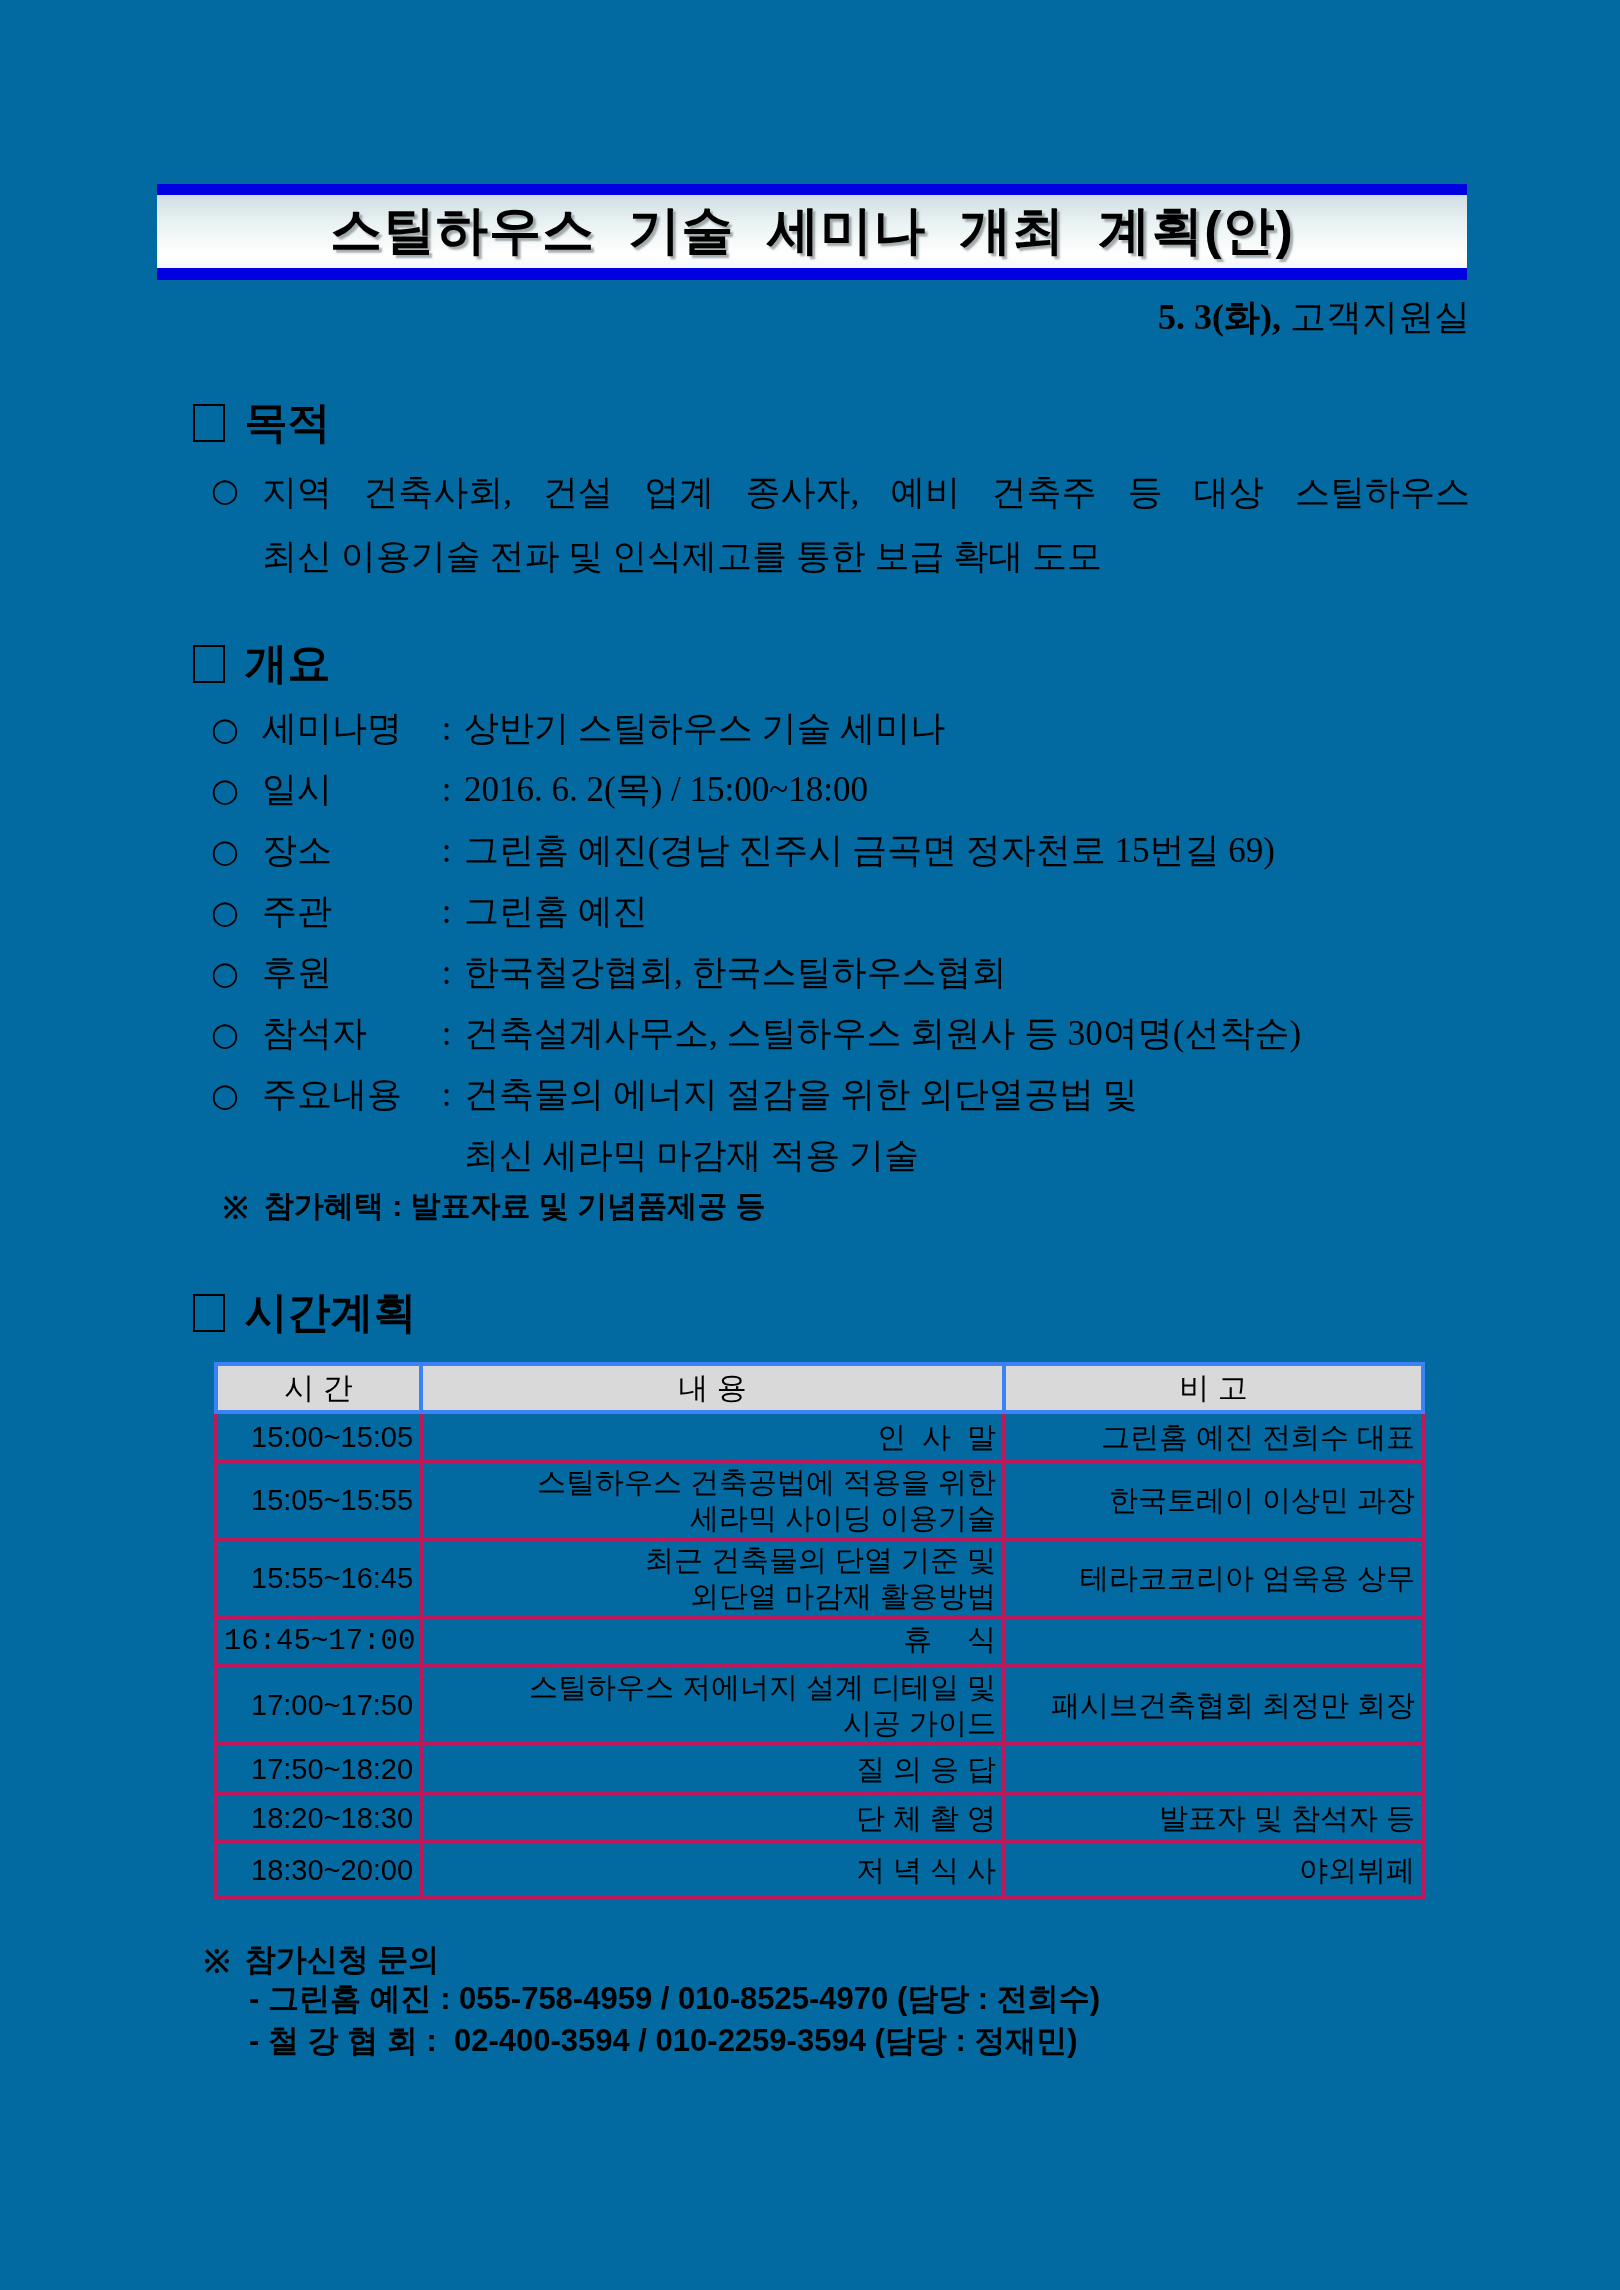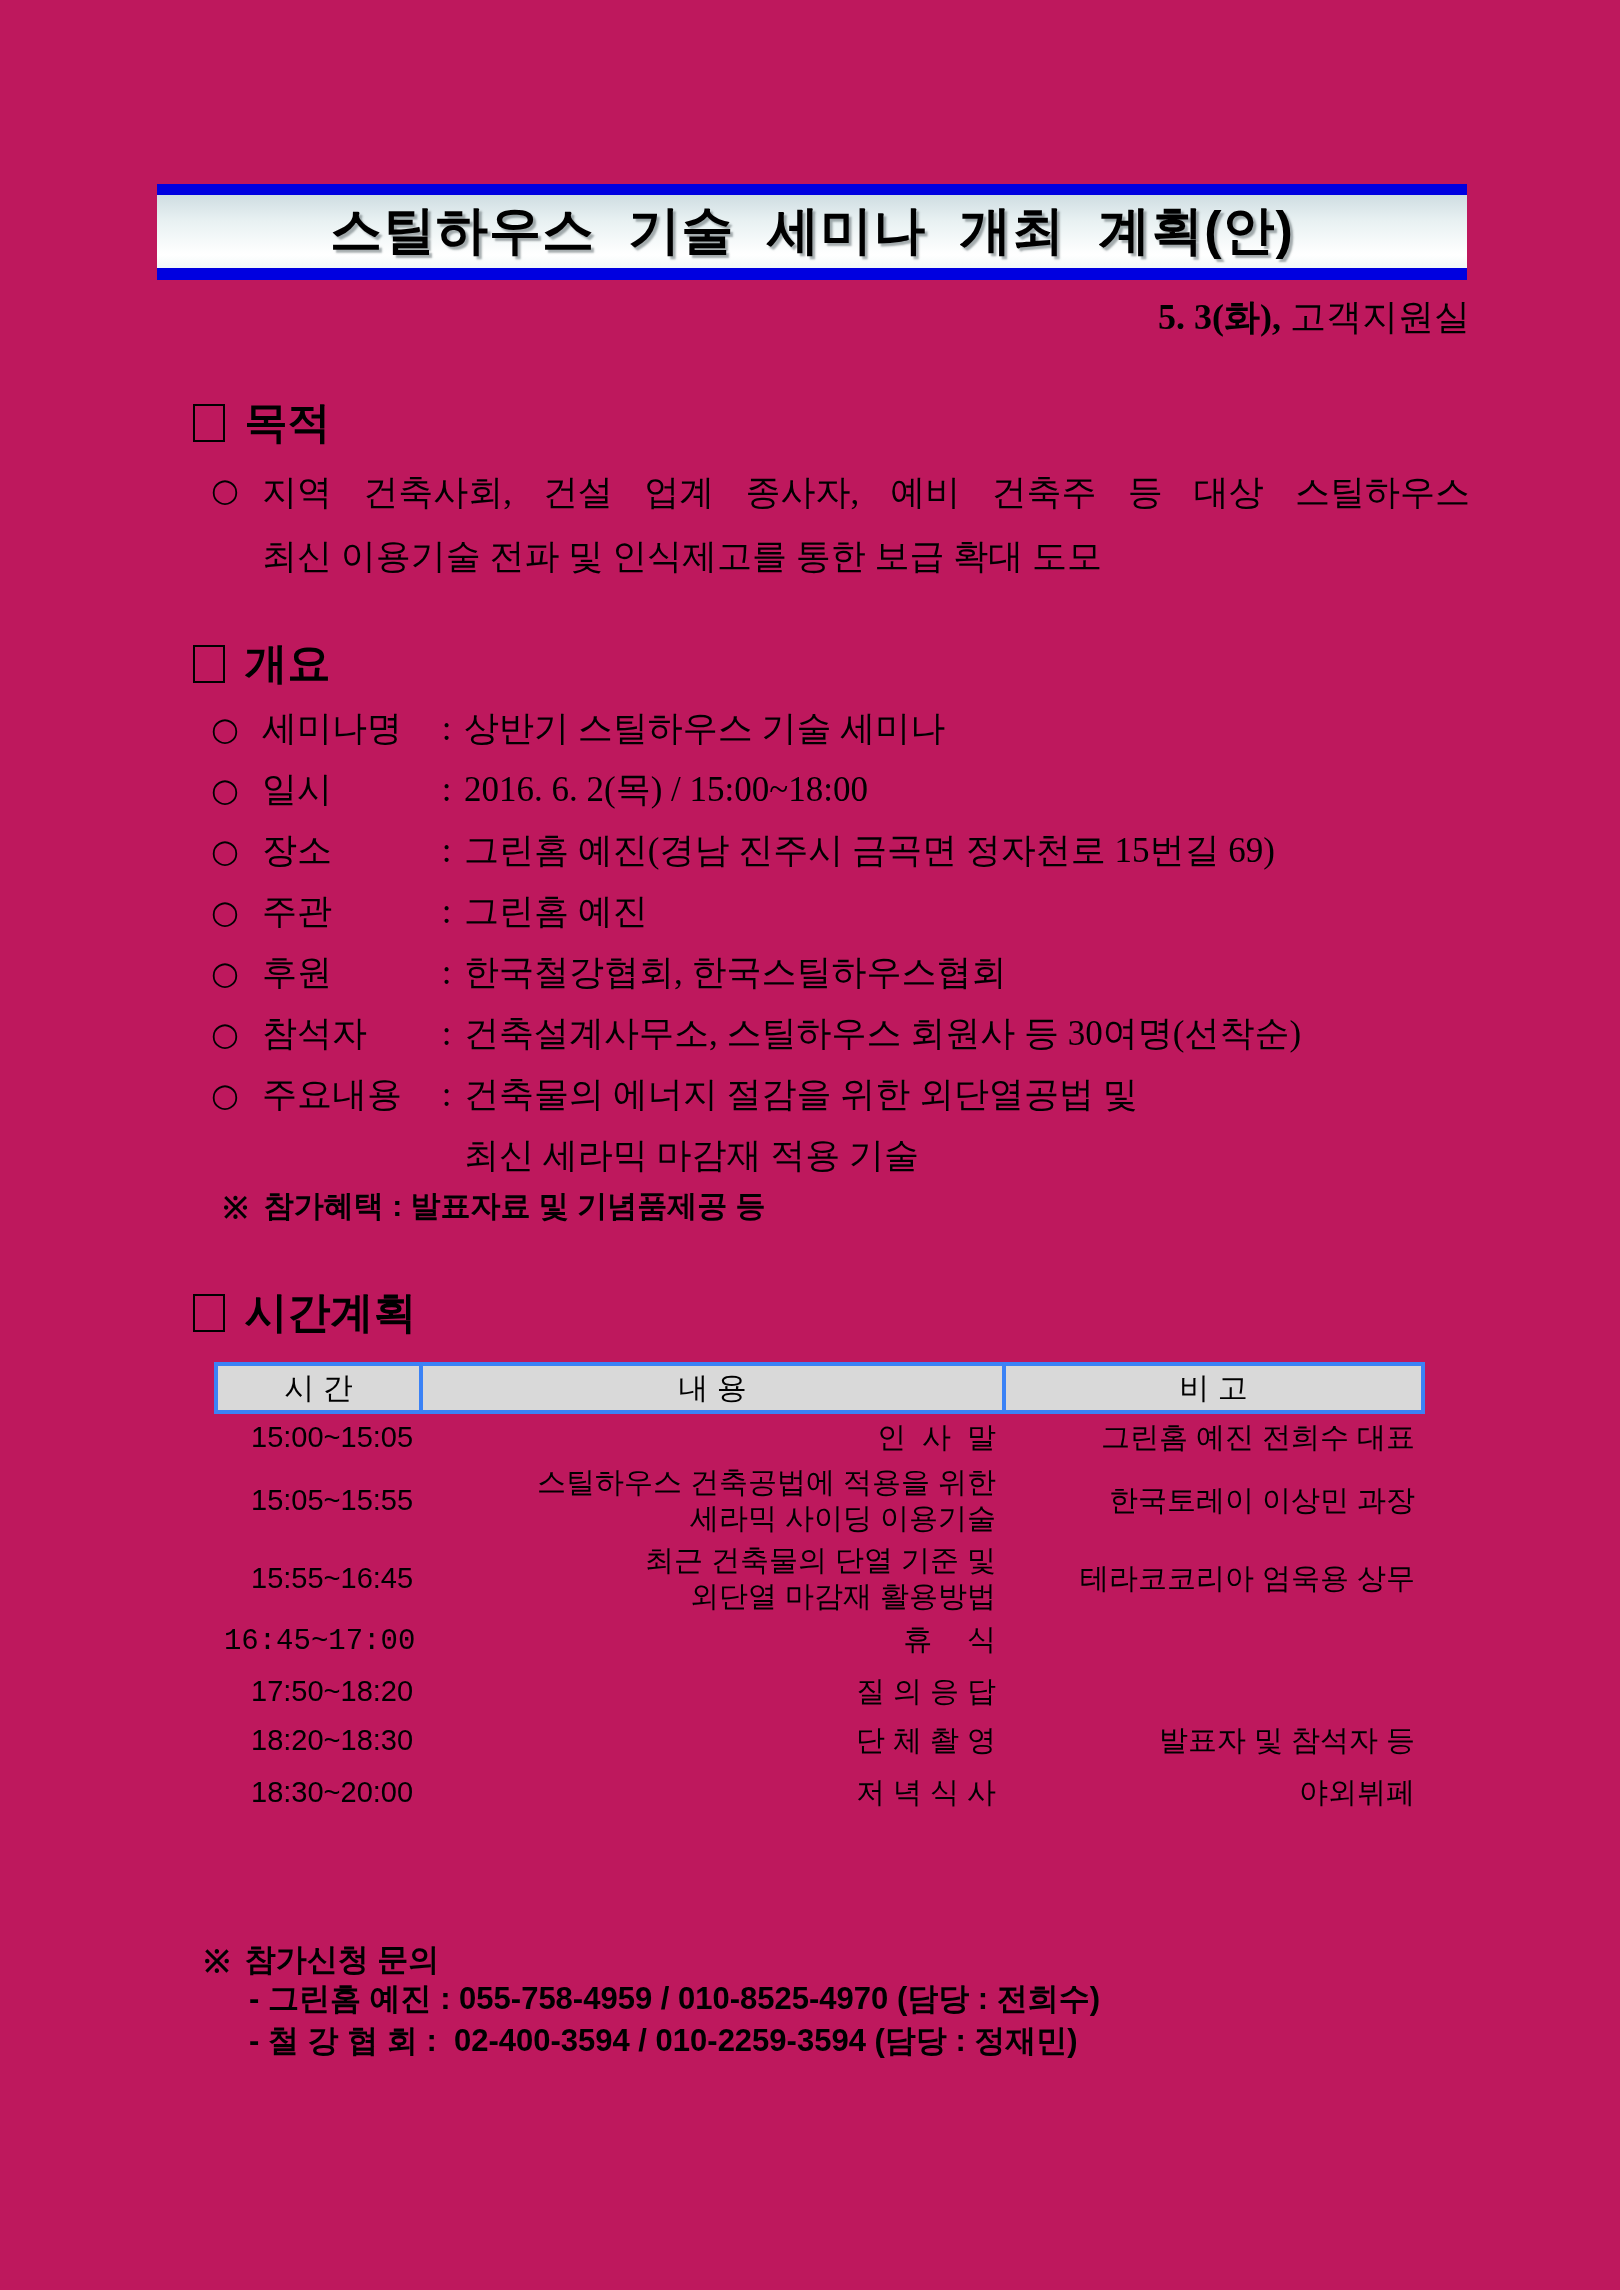--- a/index.html
+++ b/index.html
@@ -1,21 +1,21 @@
 <!DOCTYPE html>
 <html style="--blue: #0000e0; --hdr-gray: #d9d9d9;"><head>
 <meta charset="utf-8">
 <style>
   :root{
     --blue:#0000e0;
     --hdr-gray:#d9d9d9;
   }
   html,body{margin:0;padding:0;background:#ffffff;}
   .page{
-    position:relative;width:1620px;height:2291px;background:#be185d;
+    position:relative;width:1620px;height:2291px;background:#0369a1;
     overflow:hidden;font-family:"Liberation Serif",serif;color:#000;
   }
   
   .banner{position:absolute;left:157px;top:184px;width:1310px;}
   .bar-top{height:10.8px;background:var(--blue);}
   .bar-bottom{height:11.8px;background:var(--blue);}
   .banner-inner{
     height:73px;display:flex;align-items:center;justify-content:center;
     background:linear-gradient(180deg,#cfdde2 0%,#e8f1f2 35%,#ffffff 82%,#f2f8f8 100%);
   }
@@ -219,20 +219,26 @@
 외단열 마감재 활용방법</td>
       <td class="cell-note">테라코코리아 엄욱용 상무</td>
     </tr>
 
     <tr style="height: 49px; font-family: Liberation Mono, monospace;">
       <td class="cell-time">16:45~17:00</td>
       <td class="cell-content">휴  식</td>
       <td class="cell-note"></td>
     </tr>
 
+    <tr style="height: 78px;">
+      <td class="cell-time">17:00~17:50</td>
+      <td class="cell-content">스틸하우스 저에너지 설계 디테일 및
+시공 가이드</td>
+      <td class="cell-note">패시브건축협회 최정만 회장</td>
+    </tr>
 
     <tr style="height: 49px;">
       <td class="cell-time">17:50~18:20</td>
       <td class="cell-content">질 의 응 답</td>
       <td class="cell-note"></td>
     </tr>
 
     <tr style="height: 49px;">
       <td class="cell-time">18:20~18:30</td>
       <td class="cell-content">단 체 촬 영</td>

